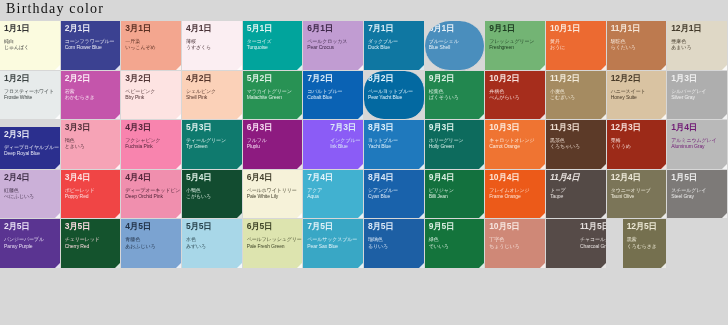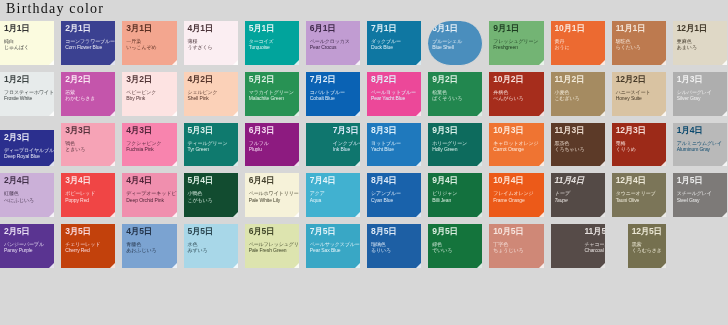--- a/index.html
+++ b/index.html
@@ -27,21 +27,21 @@
     line-height: 1;
   }
 
   .grid {
     position: absolute;
     left: 0; top: 21px;
     width: 728px; height: 248px;
     display: grid;
     grid-template-columns: repeat(12, 1fr);
     grid-template-rows: repeat(5, 1fr);
-    gap: 6px;
+    gap: 0;
   }
 
   .cell {
     position: relative;
     overflow: hidden;
     padding: 3px 4px 0 4px;
     border-right: 1px solid #d7d7d7;
     border-bottom: 1px solid #d7d7d7;
     line-height: 1.05;
   }
@@ -183,21 +183,21 @@
         <div class="kana">マラカイトグリーン</div>
         <div class="yomi">Malachite Green</div>
         <div class="fold"></div>
       </div>
       <div class="cell" style="background: rgb(10, 98, 180); color: rgb(220, 235, 248);">
         <div class="date">7月2日</div>
         <div class="kana">コバルトブルー</div>
         <div class="yomi">Cobalt Blue</div>
         <div class="fold"></div>
       </div>
-      <div class="cell" style="background: #ec4899; color: rgb(225, 242, 251);">
+      <div class="cell" style="background: #0369a1; color: rgb(225, 242, 251); border-radius: 20px;">
         <div class="date">8月2日</div>
         <div class="kana">ペールヨットブルー</div>
         <div class="yomi">Pear Yacht Blue</div>
         <div class="fold"></div>
       </div>
       <div class="cell" style="background: rgb(34, 135, 79); color: rgb(220, 239, 226);">
         <div class="date">9月2日</div>
         <div class="kana">松葉色</div>
         <div class="yomi">ばくそういろ</div>
         <div class="fold"></div>
@@ -249,21 +249,21 @@
         <div class="kana">ティールグリーン</div>
         <div class="yomi">Tyr Green</div>
         <div class="fold"></div>
       </div>
       <div class="cell" style="background: rgb(141, 27, 128); color: rgb(246, 220, 242);">
         <div class="date">6月3日</div>
         <div class="kana">フルフル</div>
         <div class="yomi">Pluplu</div>
         <div class="fold"></div>
       </div>
-      <div class="cell" style="background: #0f766e; color: rgb(219, 234, 248); padding-left: 27px;">
+      <div class="cell" style="background: #8b5cf6; color: rgb(219, 234, 248); padding-left: 27px;">
         <div class="date">7月3日</div>
         <div class="kana">インクブルー</div>
         <div class="yomi">Ink Blue</div>
         <div class="fold"></div>
       </div>
       <div class="cell" style="background: rgb(31, 121, 189); color: rgb(222, 240, 251);">
         <div class="date">8月3日</div>
         <div class="kana">ヨットブルー</div>
         <div class="yomi">Yacht Blue</div>
         <div class="fold"></div>
@@ -285,21 +285,21 @@
         <div class="kana">黒茶色</div>
         <div class="yomi">くろちゃいろ</div>
         <div class="fold"></div>
       </div>
       <div class="cell" style="background: rgb(156, 42, 24); color: rgb(246, 222, 216);">
         <div class="date">12月3日</div>
         <div class="kana">栗梅</div>
         <div class="yomi">くりうめ</div>
         <div class="fold"></div>
       </div>
-      <div class="cell" style="background: rgb(185, 185, 185); color: #0c4a6e;">
+      <div class="cell" style="background: rgb(185, 185, 185); color: #701a75;">
         <div class="date">1月4日</div>
         <div class="kana">アルミニウムグレイ</div>
         <div class="yomi">Aluminum Gray</div>
         <div class="fold"></div>
       </div>
       <div class="cell" style="background: rgb(203, 176, 216); color: rgb(65, 48, 73);">
         <div class="date">2月4日</div>
         <div class="kana">紅藤色</div>
         <div class="yomi">べにふじいろ</div>
         <div class="fold"></div>
@@ -369,21 +369,21 @@
         <div class="kana">スチールグレイ</div>
         <div class="yomi">Steel Gray</div>
         <div class="fold"></div>
       </div>
       <div class="cell" style="background: rgb(90, 52, 145); color: rgb(231, 222, 243);">
         <div class="date">2月5日</div>
         <div class="kana">パンジーパープル</div>
         <div class="yomi">Pansy Purple</div>
         <div class="fold"></div>
       </div>
-      <div class="cell" style="background: #c2410c; color: rgb(249, 218, 222);">
+      <div class="cell" style="background: #14532d; color: rgb(249, 218, 222);">
         <div class="date">3月5日</div>
         <div class="kana">チェリーレッド</div>
         <div class="yomi">Cherry Red</div>
         <div class="fold"></div>
       </div>
       <div class="cell" style="background: rgb(123, 163, 209); color: rgb(34, 50, 72);">
         <div class="date">4月5日</div>
         <div class="kana">青藤色</div>
         <div class="yomi">あおふじいろ</div>
         <div class="fold"></div>

